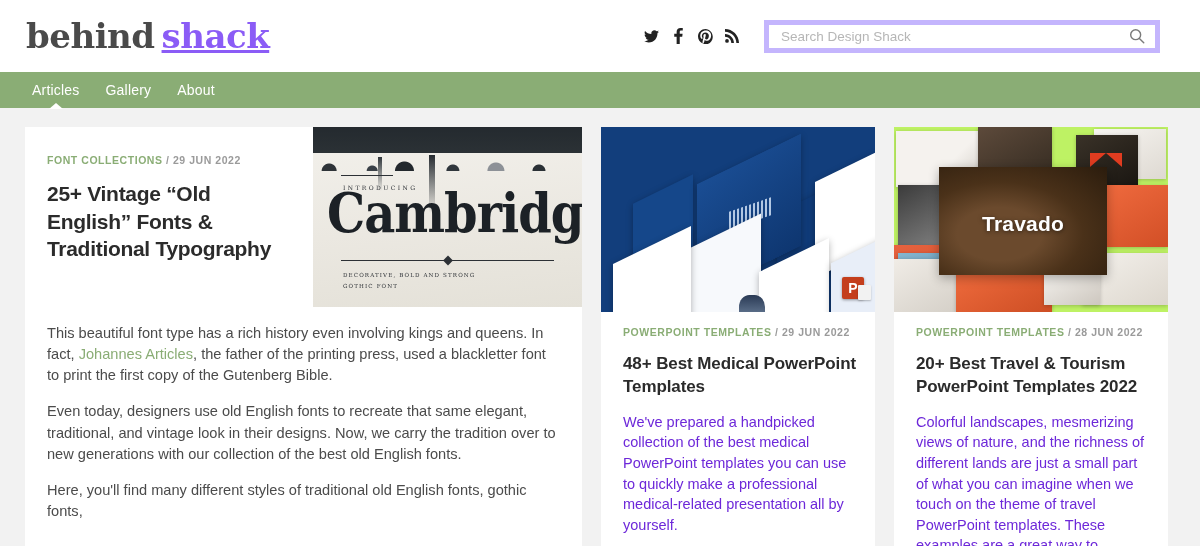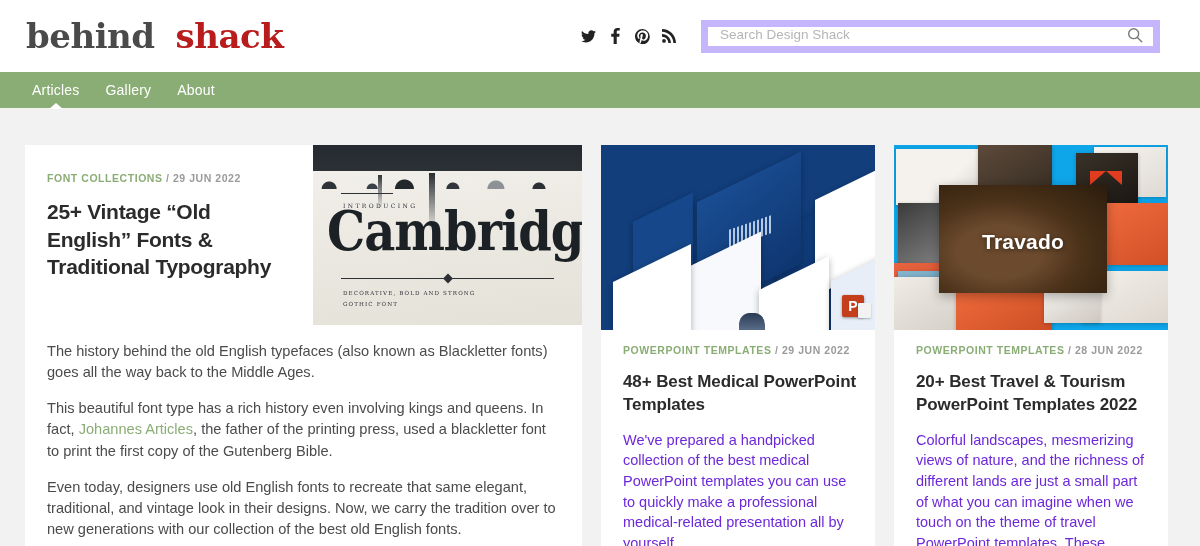--- a/index.html
+++ b/index.html
@@ -24,21 +24,21 @@
   .logo {
     margin-left: 26px;
     font-family: "DejaVu Serif", serif;
     font-size: 34px;
     font-weight: bold;
     letter-spacing: -0.5px;
     line-height: 1;
     white-space: nowrap;
   }
   .logo .w1 { color: #4a4a4a; }
-  .logo .w2 { color: #b91c1c; margin-left: 21px; }
+  .logo .w2 { color: #8b5cf6; margin-left: 7px; text-decoration: underline; }
 
   .header-right {
     position: absolute;
     right: 0;
     top: 0;
     height: 72px;
     display: flex;
     align-items: center;
   }
   .social {
@@ -48,26 +48,26 @@
     margin-right: 24px;
   }
   .social .s-ico {
     width: 16px; height: 16px;
     display: flex; align-items: center; justify-content: center;
     color: #222;
   }
   .social svg { display: block; }
 
   .searchbox {
-    width: 459px;
+    width: 396px;
     height: 33px;
-    border: 7px solid #c4b5fd;
+    border: 5px solid #c4b5fd;
     background: #fff;
     display: flex;
-    align-items: flex-start;
+    align-items: center;
     margin-right: 40px;
     padding: 0 10px 0 12px;
   }
   .searchbox input {
     flex: 1;
     border: none;
     outline: none;
     font-family: "Liberation Sans", sans-serif;
     font-size: 13.5px;
     color: #555;
@@ -107,21 +107,21 @@
     left: 50%;
     transform: translateX(-50%);
     width: 0; height: 0;
     border-left: 7px solid transparent;
     border-right: 7px solid transparent;
     border-bottom: 6px solid #ffffff;
   }
 
   
   .main {
-    padding: 37px 25px 0 25px;
+    padding: 19px 25px 0 25px;
     display: flex;
     gap: 19px;
     height: calc(546px - 72px - 36px);
   }
   .card {
     background: #ffffff;
     overflow: hidden;
     position: relative;
   }
   .card-feature { width: 557px; flex: none; }
@@ -292,21 +292,21 @@
   }
   .ppt-badge::after {
     content:""; position:absolute; right:-7px; bottom:-1px;
     width: 13px; height: 15px; background:#f2f2f2; border-radius:1px;
     box-shadow: 0 1px 2px rgba(0,0,0,.25);
   }
 
   
   .ppt-travel {
     width: 100%; height: 100%;
-    background: #0ea5e9;
+    background: #bef264;
     position: relative; overflow: hidden;
   }
   .ppt-travel .tile { position: absolute; box-shadow: 0 1px 4px rgba(0,0,0,.22); }
   .t-a { width: 86px; height: 56px; left: 2px;  top: 4px;   background: linear-gradient(135deg,#f5f2ee 60%,#cfcac2); }
   .t-b { width: 74px; height: 58px; left: 84px; top: 0px;   background: linear-gradient(150deg,#5d4a3b,#32291f); }
   .t-c { width: 70px; height: 62px; left: 4px;  top: 58px;  background: linear-gradient(150deg,#3b3b3b,#8b8b8b); }
   .t-d { width: 66px; height: 60px; left: 0px;  top: 118px; background: linear-gradient(160deg,#e8633f,#c94a28); }
   .t-e { width: 64px; height: 54px; left: 4px;  top: 126px; background: linear-gradient(160deg,#86b6cf,#4c7e9c); }
   .t-f { width: 72px; height: 54px; left: 0px;  top: 132px; background: linear-gradient(150deg,#f0ece6,#d3cec6); }
   .t-g { width: 72px; height: 50px; left: 200px;top: 2px;   background: linear-gradient(150deg,#f7f5f1,#ded9d2); }
@@ -418,21 +418,20 @@
           <div class="poster-sub">
             <div>DECORATIVE, BOLD AND STRONG</div>
             <div>GOTHIC FONT</div>
           </div>
         </div>
       </div>
 
     </div>
 
     <div class="body-wrap">
-      <p class="body-p"><span>The history behind the old English typefaces (also known as Blackletter fonts) goes all the way back to the Middle Ages.</span></p>
       <p class="body-p"><span>This beautiful font type has a rich history even involving kings and queens. In fact, </span><a href="#">Johannes Articles</a><span>, the father of the printing press, used a blackletter font to print the first copy of the Gutenberg Bible.</span></p>
       <p class="body-p"><span>Even today, designers use old English fonts to recreate that same elegant, traditional, and vintage look in their designs. Now, we carry the tradition over to new generations with our collection of the best old English fonts.</span></p>
       <p class="body-p"><span>Here, you'll find many different styles of traditional old English fonts, gothic fonts,</span></p>
     </div>
   </div>
 
   <div class="card card-small">
     <div class="card-img" style="height:185px">
       <div class="ppt-blue">
         <div class="slide b1"></div>

